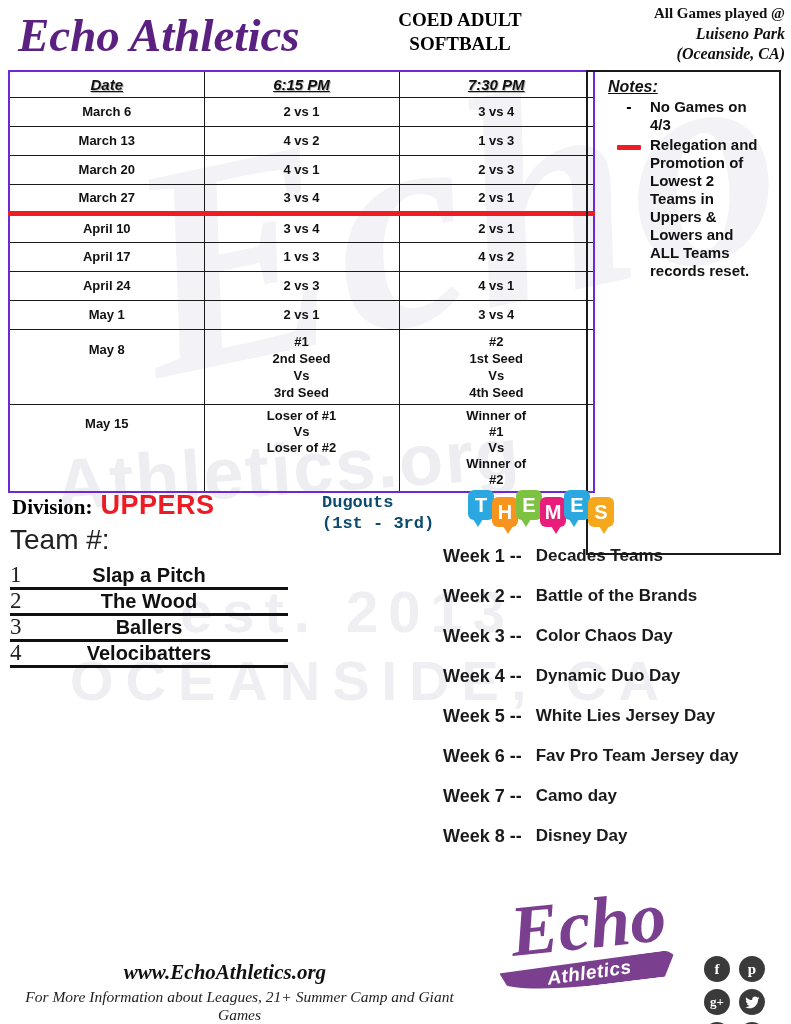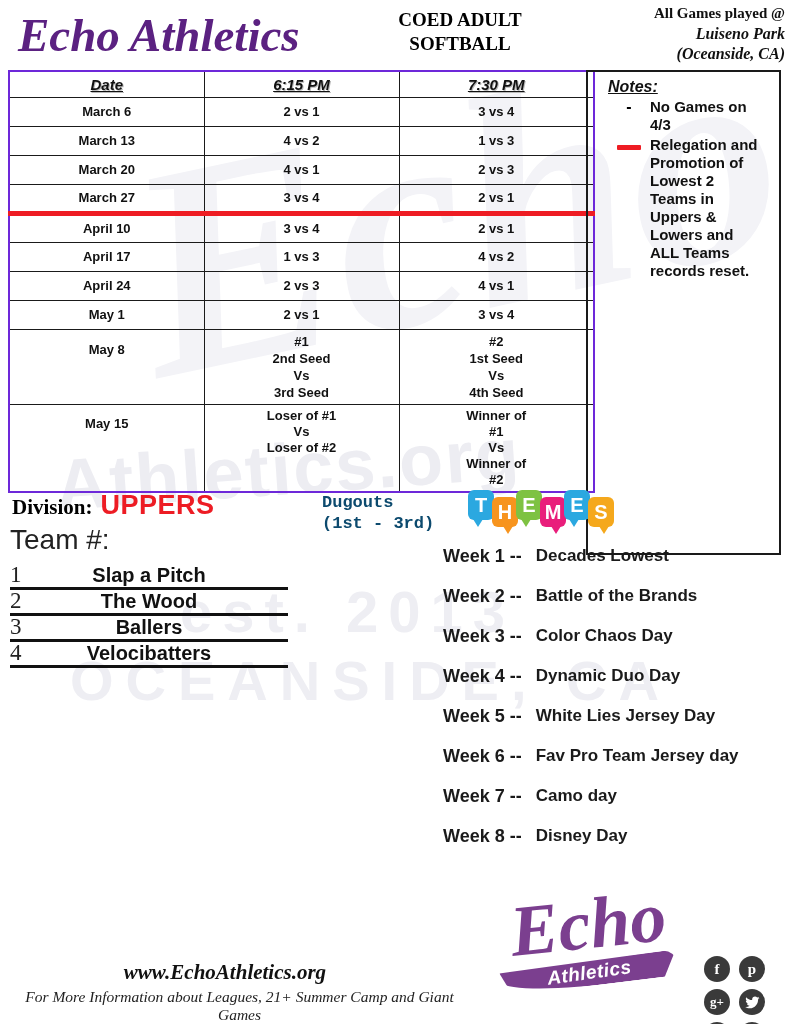--- a/index.html
+++ b/index.html
@@ -307,21 +307,21 @@
     </div>
     <div class="team-row">
       <span class="team-num">4</span>
       <span class="team-name">Velocibatters</span>
     </div>
   </div>
 
   <div class="z weeks">
     <div class="week-row">
       <span class="week-lbl">Week 1 --</span>
-      <span class="week-theme">Decades Lowest</span>
+      <span class="week-theme">Decades Teams</span>
     </div>
     <div class="week-row">
       <span class="week-lbl">Week 2 --</span>
       <span class="week-theme">Battle of the Brands</span>
     </div>
     <div class="week-row">
       <span class="week-lbl">Week 3 --</span>
       <span class="week-theme">Color Chaos Day</span>
     </div>
     <div class="week-row">

